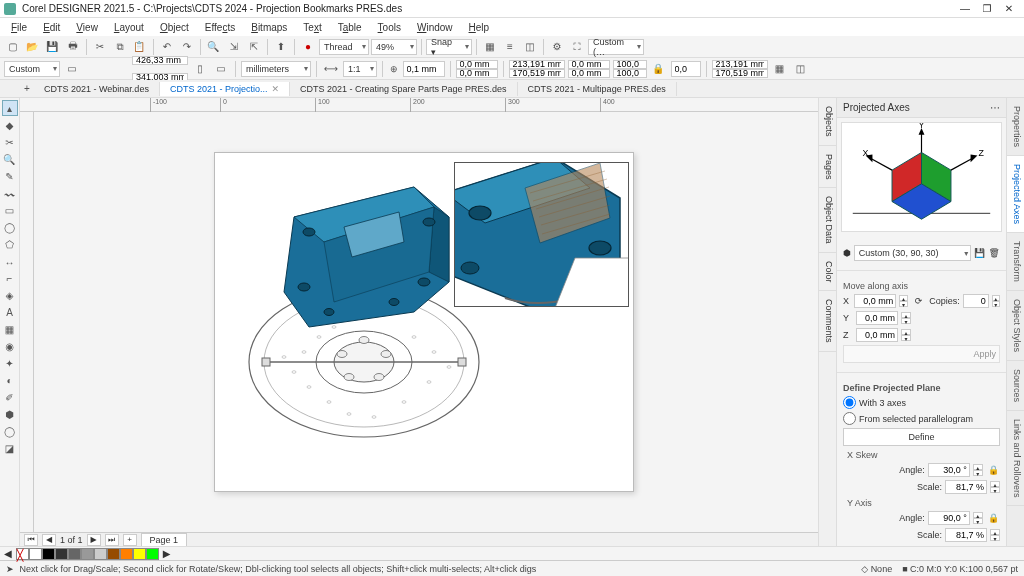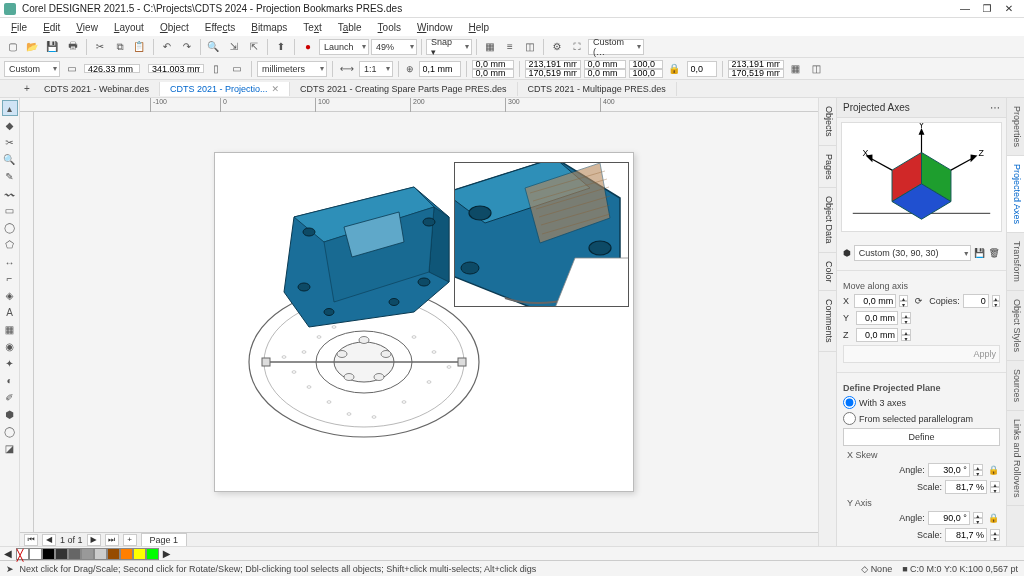--- a/index.html
+++ b/index.html
@@ -131,38 +131,38 @@
     <div class="tb-btn">↶</div>
     <div class="tb-btn">↷</div>
     <div class="tb-sep"></div>
     <div class="tb-btn">🔍</div>
     <div class="tb-btn">⇲</div>
     <div class="tb-btn">⇱</div>
     <div class="tb-sep"></div>
     <div class="tb-btn">⬆</div>
     <div class="tb-sep"></div>
     <div class="tb-btn" style="color:#c00;">●</div>
-    <div class="tb-combo" style="width:50px;">Launch</div>
+    <div class="tb-combo" style="width:50px;">Thread</div>
     <div class="tb-combo" style="width:46px;">49%</div>
     <div class="tb-sep"></div>
     <div class="tb-combo" style="width:46px;">Snap ▾</div>
     <div class="tb-sep"></div>
     <div class="tb-btn">▦</div>
     <div class="tb-btn">≡</div>
     <div class="tb-btn">◫</div>
     <div class="tb-sep"></div>
     <div class="tb-btn">⚙</div>
     <div class="tb-btn">⛶</div>
     <div class="tb-combo" style="width:56px;">Custom (…</div>
   </div>
 
   <div class="propbar">
     <div class="tb-combo" style="width:56px;">Custom</div>
     <div class="tb-btn">▭</div>
-    <div style="display:flex;flex-direction:row;gap:8px;">
+    <div style="display:flex;flex-direction:column;gap:8px;margin-left:48px;">
       <input class="tb-input" style="width: 56px; height: 9px;" value="426,33 mm">
       <input class="tb-input" style="width: 56px; height: 9px;" value="341,003 mm">
     </div>
     <div class="tb-btn">▯</div>
     <div class="tb-btn">▭</div>
     <div class="tb-sep"></div>
     <div class="tb-combo" style="width:70px;">millimeters</div>
     <div class="tb-sep"></div>
     <div class="tb-btn">⟷</div>
     <div class="tb-combo" style="width:34px;">1:1</div>

